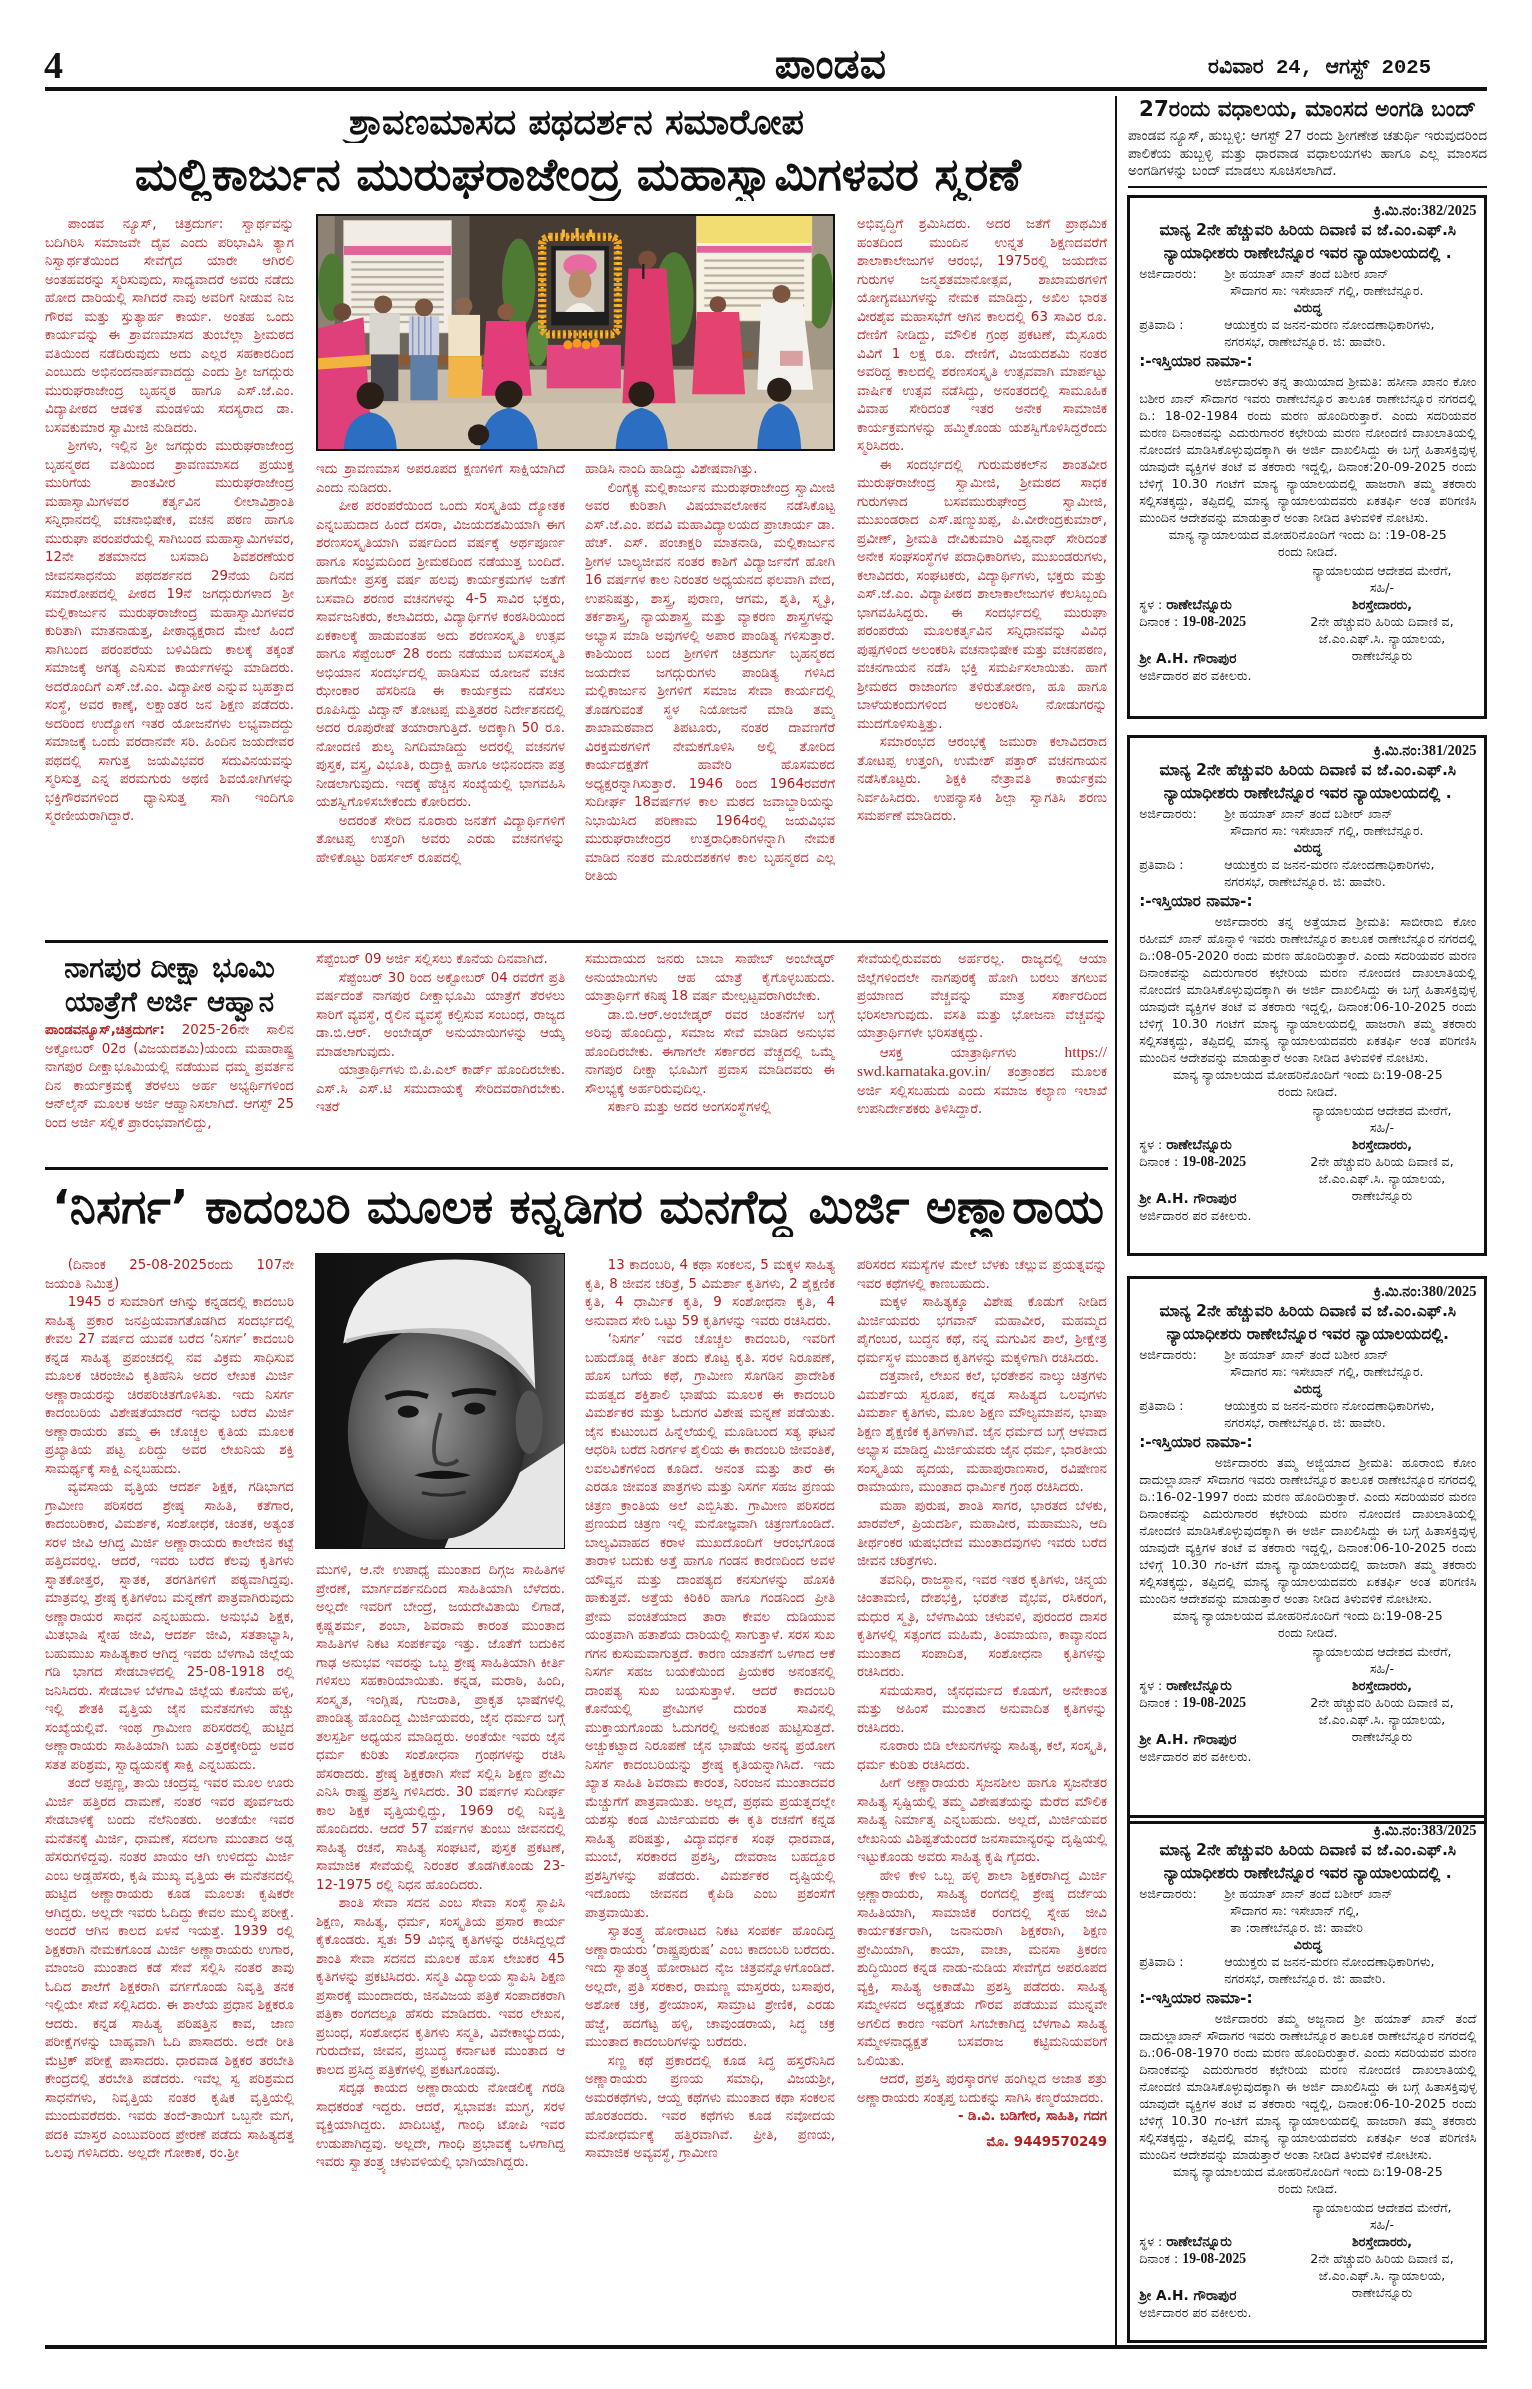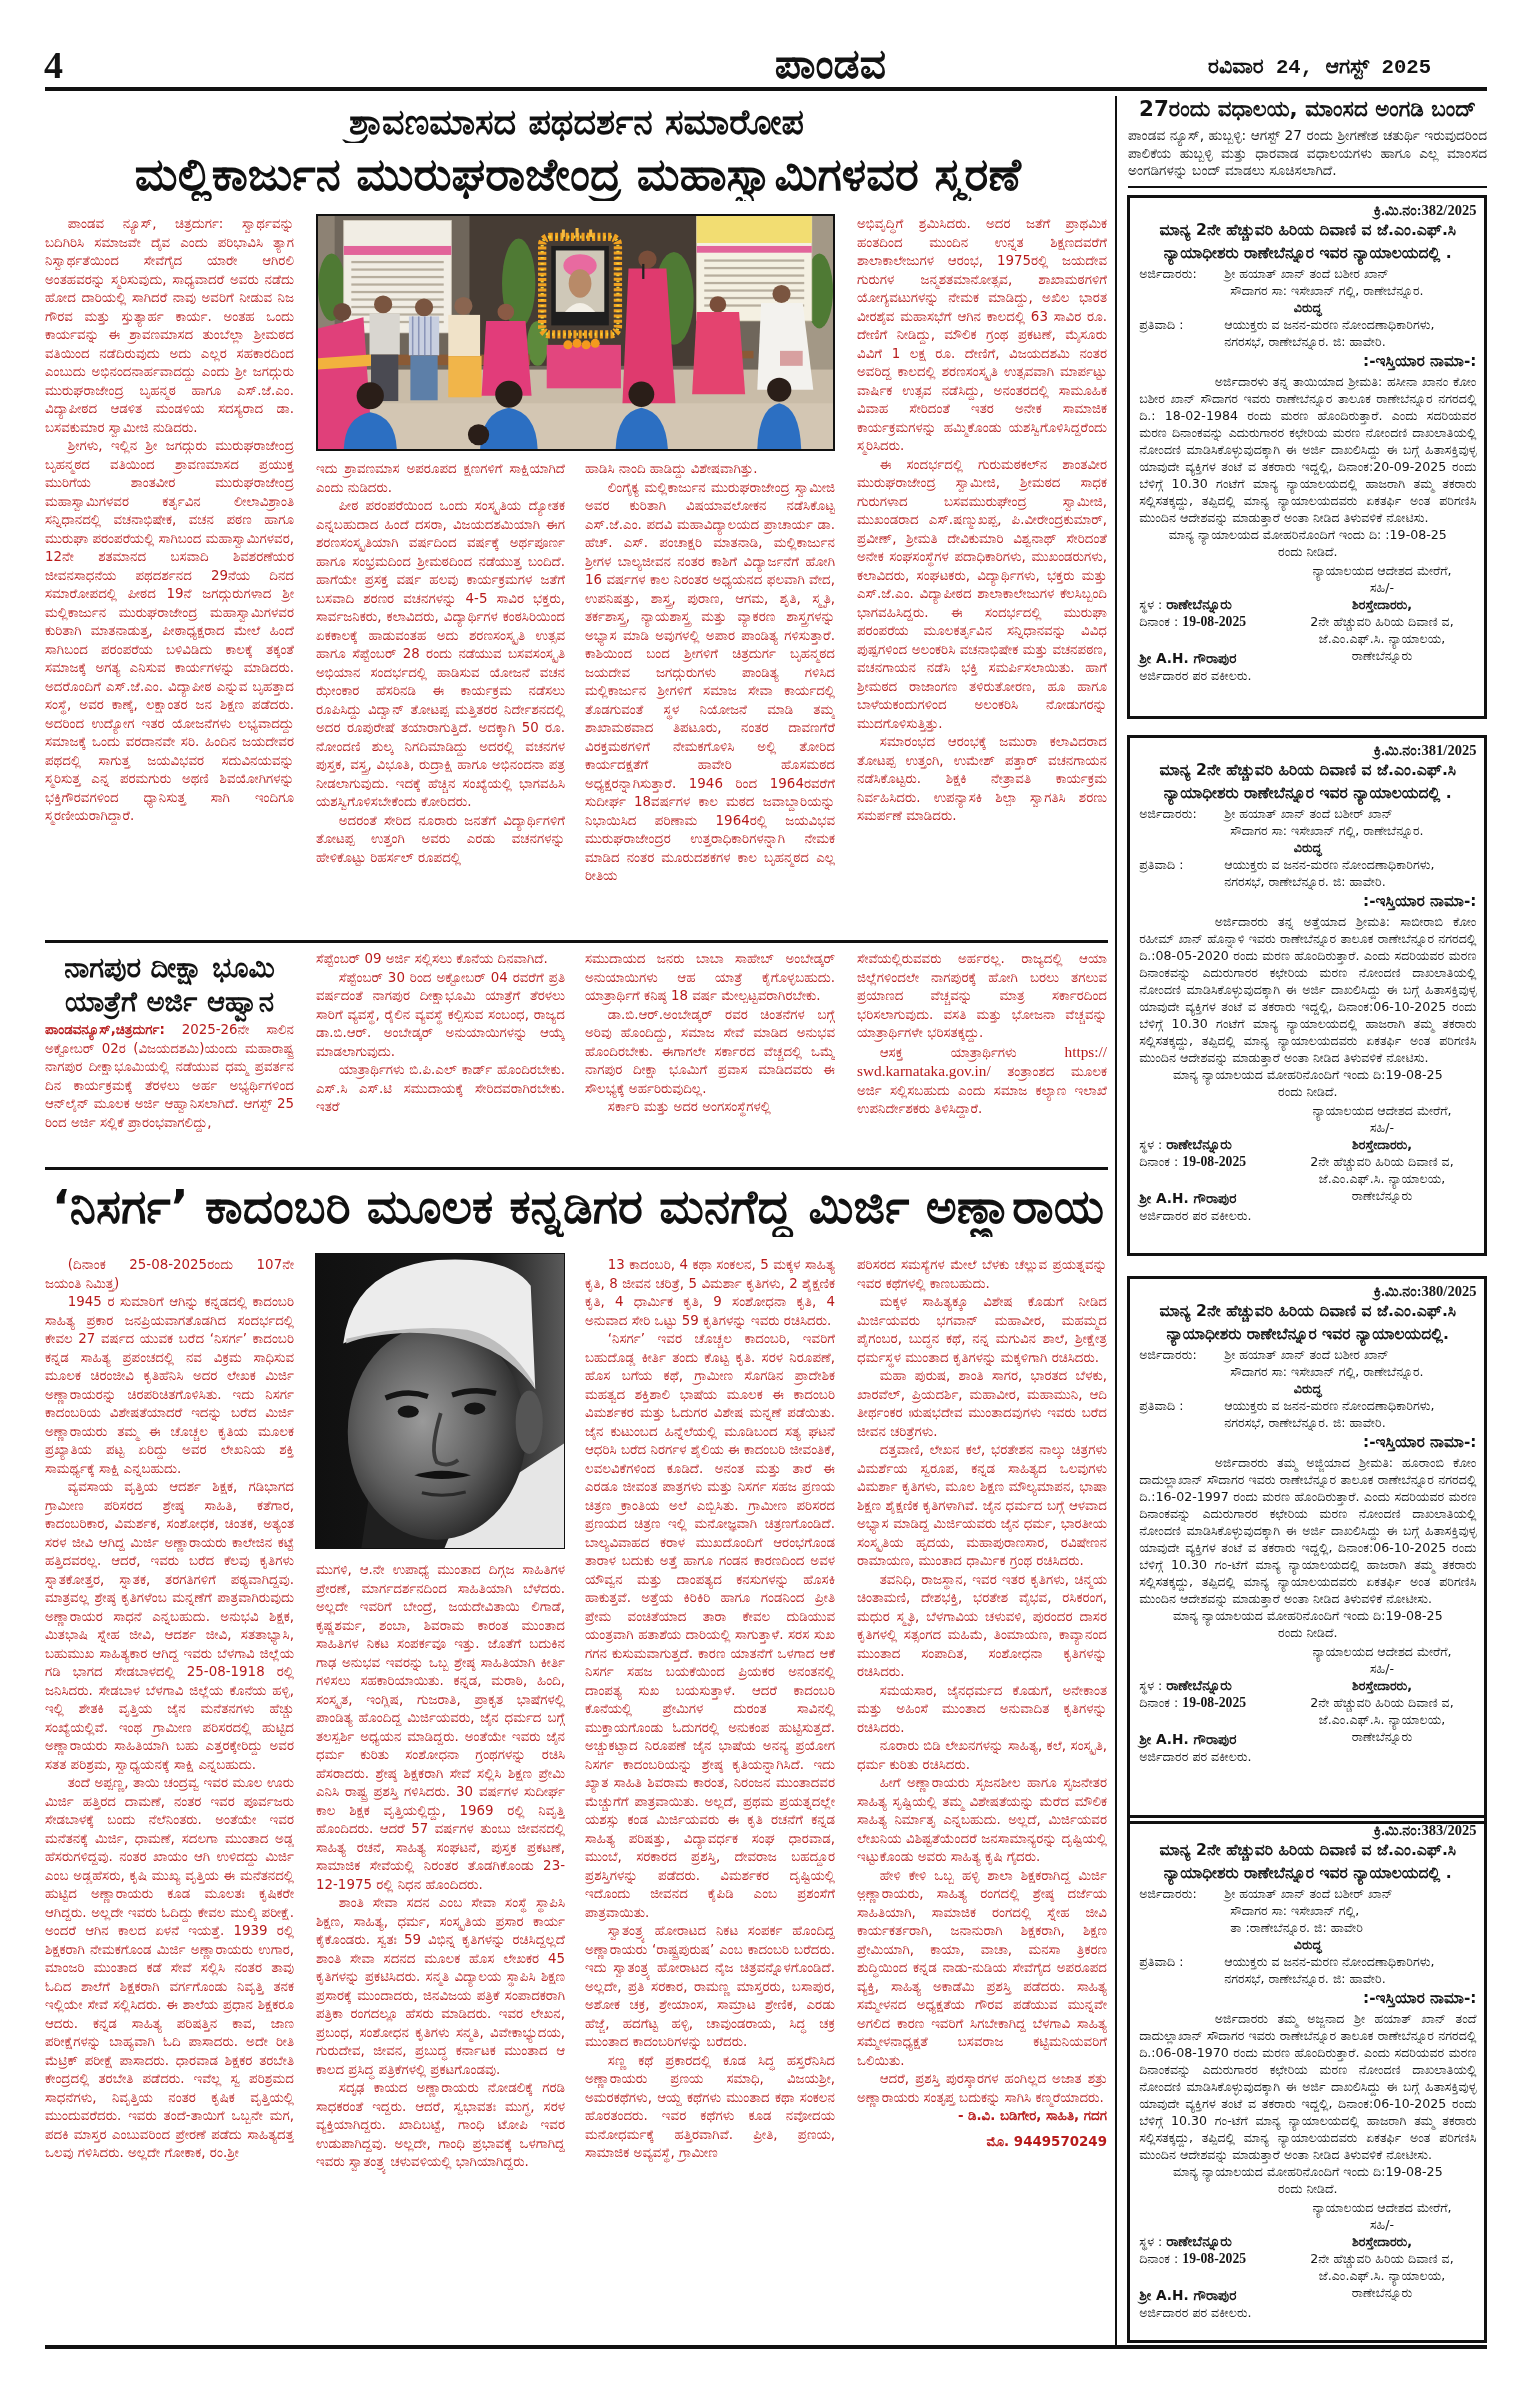--- a/index.html
+++ b/index.html
@@ -24,21 +24,21 @@
 #brief-body{left:1128px;top:127px;width:359px;font-size:13.7px;line-height:17.6px;text-align:justify}
 .notice{position:absolute;left:1127px;width:360px;border:3.1px solid #111;padding:3.1px 7.6px 3.1px 9.2px;overflow:hidden;font-size:12.6px;line-height:17px;color:#151515}
 .n-case{text-align:right;font-family:"Liberation Serif",serif;font-weight:bold;font-size:14.5px;line-height:18.3px}
 .n-court div{font-weight:bold;font-size:15.6px;line-height:23px;text-align:center;white-space:nowrap}
 .n-party{display:flex}
 .n-lbl{flex:0 0 85px;white-space:nowrap}
 .n-pv{flex:1}
 .n-pv div:empty{display:none}
 .n-pv .sub{padding-left:6.1px}
 .n-vs{text-align:center;font-weight:bold}
-.n-title{text-align:right;font-weight:bold;font-size:15.3px;line-height:23px}
+.n-title{text-align:left;font-weight:bold;font-size:15.3px;line-height:23px}
 .n-body{text-align:justify;text-indent:6em}
 .n-seal{text-align:center}
 .n-sig{display:flex;justify-content:space-between;margin-top:1.5px}
 .n-left{padding-top:34px;flex:0 0 44%}
 .n-right{flex:0 0 56%;text-align:center}
 .n-left .adv{font-weight:bold;margin-top:20px;font-size:13.7px}
 .n-left b{font-family:"Liberation Serif",serif;font-size:13.7px}
 .bold{font-weight:bold}
 </style>
 </head>
@@ -251,22 +251,22 @@
   </div>
   <div class="col" style="left:585px;top:1256px;width:250px;height:1084px">
     <p class="ind">13 ಕಾದಂಬರಿ, 4 ಕಥಾ ಸಂಕಲನ, 5 ಮಕ್ಕಳ ಸಾಹಿತ್ಯ ಕೃತಿ, 8 ಜೀವನ ಚರಿತ್ರೆ, 5 ವಿಮರ್ಶಾ ಕೃತಿಗಳು, 2 ಶೈಕ್ಷಣಿಕ ಕೃತಿ, 4 ಧಾರ್ಮಿಕ ಕೃತಿ, 9 ಸಂಶೋಧನಾ ಕೃತಿ, 4 ಅನುವಾದ ಸೇರಿ ಒಟ್ಟು 59 ಕೃತಿಗಳನ್ನು ಇವರು ರಚಿಸಿದರು.</p>
     <p class="ind">‘ನಿಸರ್ಗ’ ಇವರ ಚೊಚ್ಚಲ ಕಾದಂಬರಿ, ಇವರಿಗೆ ಬಹುದೊಡ್ಡ ಕೀರ್ತಿ ತಂದು ಕೊಟ್ಟ ಕೃತಿ. ಸರಳ ನಿರೂಪಣೆ, ಹೊಸ ಬಗೆಯ ಕಥೆ, ಗ್ರಾಮೀಣ ಸೊಗಡಿನ ಪ್ರಾದೇಶಿಕ ಮಹತ್ವದ ಶಕ್ತಿಶಾಲಿ ಭಾಷೆಯ ಮೂಲಕ ಈ ಕಾದಂಬರಿ ವಿಮರ್ಶಕರ ಮತ್ತು ಓದುಗರ ವಿಶೇಷ ಮನ್ನಣೆ ಪಡೆಯಿತು. ಜೈನ ಕುಟುಂಬದ ಹಿನ್ನೆಲೆಯಲ್ಲಿ ಮೂಡಿಬಂದ ಸತ್ಯ ಘಟನೆ ಆಧರಿಸಿ ಬರೆದ ನಿರರ್ಗಳ ಶೈಲಿಯ ಈ ಕಾದಂಬರಿ ಜೀವಂತಿಕೆ, ಲವಲವಿಕೆಗಳಿಂದ ಕೂಡಿದೆ. ಅನಂತ ಮತ್ತು ತಾರೆ ಈ ಎರಡೂ ಜೀವಂತ ಪಾತ್ರಗಳು ಮತ್ತು ನಿಸರ್ಗ ಸಹಜ ಪ್ರಣಯ ಚಿತ್ರಣ ಕ್ರಾಂತಿಯ ಅಲೆ ಎಬ್ಬಿಸಿತು. ಗ್ರಾಮೀಣ ಪರಿಸರದ ಪ್ರಣಯದ ಚಿತ್ರಣ ಇಲ್ಲಿ ಮನೋಜ್ಞವಾಗಿ ಚಿತ್ರಣಗೊಂಡಿದೆ. ಬಾಲ್ಯವಿವಾಹದ ಕರಾಳ ಮುಖದೊಂದಿಗೆ ಆರಂಭಗೊಂಡ ತಾರಾಳ ಬದುಕು ಅತ್ತೆ ಹಾಗೂ ಗಂಡನ ಕಾರಣದಿಂದ ಅವಳ ಯೌವ್ವನ ಮತ್ತು ದಾಂಪತ್ಯದ ಕನಸುಗಳನ್ನು ಹೊಸಕಿ ಹಾಕುತ್ತವೆ. ಅತ್ತೆಯ ಕಿರಿಕಿರಿ ಹಾಗೂ ಗಂಡನಿಂದ ಪ್ರೀತಿ ಪ್ರೇಮ ವಂಚಿತೆಯಾದ ತಾರಾ ಕೇವಲ ದುಡಿಯುವ ಯಂತ್ರವಾಗಿ ಹತಾಶೆಯ ದಾರಿಯಲ್ಲಿ ಸಾಗುತ್ತಾಳೆ. ಸರಸ ಸುಖ ಗಗನ ಕುಸುಮವಾಗುತ್ತದೆ. ಕಾರಣ ಯಾತನೆಗೆ ಒಳಗಾದ ಆಕೆ ನಿಸರ್ಗ ಸಹಜ ಬಯಕೆಯಿಂದ ಪ್ರಿಯಕರ ಅನಂತನಲ್ಲಿ ದಾಂಪತ್ಯ ಸುಖ ಬಯಸುತ್ತಾಳೆ. ಆದರೆ ಕಾದಂಬರಿ ಕೊನೆಯಲ್ಲಿ ಪ್ರೇಮಿಗಳ ದುರಂತ ಸಾವಿನಲ್ಲಿ ಮುಕ್ತಾಯಗೊಂಡು ಓದುಗರಲ್ಲಿ ಅನುಕಂಪ ಹುಟ್ಟಿಸುತ್ತದೆ. ಅಚ್ಚುಕಟ್ಟಾದ ನಿರೂಪಣೆ ಜೈನ ಭಾಷೆಯ ಅನನ್ಯ ಪ್ರಯೋಗ ನಿಸರ್ಗ ಕಾದಂಬರಿಯನ್ನು ಶ್ರೇಷ್ಠ ಕೃತಿಯನ್ನಾಗಿಸಿದೆ. ಇದು ಖ್ಯಾತ ಸಾಹಿತಿ ಶಿವರಾಮ ಕಾರಂತ, ನಿರಂಜನ ಮುಂತಾದವರ ಮೆಚ್ಚುಗೆಗೆ ಪಾತ್ರವಾಯಿತು. ಅಲ್ಲದೆ, ಪ್ರಥಮ ಪ್ರಯತ್ನದಲ್ಲೇ ಯಶಸ್ಸು ಕಂಡ ಮಿರ್ಜಿಯವರು ಈ ಕೃತಿ ರಚನೆಗೆ ಕನ್ನಡ ಸಾಹಿತ್ಯ ಪರಿಷತ್ತು, ವಿದ್ಯಾವರ್ಧಕ ಸಂಘ ಧಾರವಾಡ, ಮುಂಬೆ, ಸರಕಾರದ ಪ್ರಶಸ್ತಿ, ದೇವರಾಜ ಬಹದ್ದೂರ ಪ್ರಶಸ್ತಿಗಳನ್ನು ಪಡೆದರು. ವಿಮರ್ಶಕರ ದೃಷ್ಟಿಯಲ್ಲಿ ಇದೊಂದು ಜೀವನದ ಕೈಪಿಡಿ ಎಂಬ ಪ್ರಶಂಸೆಗೆ ಪಾತ್ರವಾಯಿತು.</p>
     <p class="ind">ಸ್ವಾತಂತ್ರ್ಯ ಹೋರಾಟದ ನಿಕಟ ಸಂಪರ್ಕ ಹೊಂದಿದ್ದ ಅಣ್ಣಾರಾಯರು ‘ರಾಷ್ಟ್ರಪುರುಷ’ ಎಂಬ ಕಾದಂಬರಿ ಬರೆದರು. ಇದು ಸ್ವಾತಂತ್ರ್ಯ ಹೋರಾಟದ ನೈಜ ಚಿತ್ರವನ್ನೊಳಗೊಂಡಿದೆ. ಅಲ್ಲದೇ, ಪ್ರತಿ ಸರಕಾರ, ರಾಮಣ್ಣ ಮಾಸ್ತರರು, ಬಸಾಪುರ, ಅಶೋಕ ಚಕ್ರ, ಶ್ರೇಯಾಂಸ, ಸಾಮ್ರಾಟ ಶ್ರೇಣಿಕ, ಎರಡು ಹೆಜ್ಜೆ, ಹದಗೆಟ್ಟ ಹಳ್ಳಿ, ಚಾವುಂಡರಾಯ, ಸಿದ್ಧ ಚಕ್ರ ಮುಂತಾದ ಕಾದಂಬರಿಗಳನ್ನು ಬರೆದರು.</p>
     <p class="ind">ಸಣ್ಣ ಕಥೆ ಪ್ರಕಾರದಲ್ಲಿ ಕೂಡ ಸಿದ್ಧ ಹಸ್ತರೆನಿಸಿದ ಅಣ್ಣಾರಾಯರು ಪ್ರಣಯ ಸಮಾಧಿ, ವಿಜಯಶ್ರೀ, ಅಮರಕಥೆಗಳು, ಆಯ್ದ ಕಥೆಗಳು ಮುಂತಾದ ಕಥಾ ಸಂಕಲನ ಹೊರತಂದರು. ಇವರ ಕಥೆಗಳು ಕೂಡ ನವೋದಯ ಮನೋಧರ್ಮಕ್ಕೆ ಹತ್ತಿರವಾಗಿವೆ. ಪ್ರೀತಿ, ಪ್ರಣಯ, ಸಾಮಾಜಿಕ ಅವ್ಯವಸ್ಥೆ, ಗ್ರಾಮೀಣ</p>
   </div>
   <div class="col" style="left:857px;top:1256px;width:250px;height:1084px">
     <p>ಪರಿಸರದ ಸಮಸ್ಯೆಗಳ ಮೇಲೆ ಬೆಳಕು ಚೆಲ್ಲುವ ಪ್ರಯತ್ನವನ್ನು ಇವರ ಕಥೆಗಳಲ್ಲಿ ಕಾಣಬಹುದು.</p>
     <p class="ind">ಮಕ್ಕಳ ಸಾಹಿತ್ಯಕ್ಕೂ ವಿಶೇಷ ಕೊಡುಗೆ ನೀಡಿದ ಮಿರ್ಜಿಯವರು ಭಗವಾನ್ ಮಹಾವೀರ, ಮಹಮ್ಮದ ಪೈಗಂಬರ, ಬುದ್ಧನ ಕಥೆ, ನನ್ನ ಮಗುವಿನ ಶಾಲೆ, ಶ್ರೀಕ್ಷೇತ್ರ ಧರ್ಮಸ್ಥಳ ಮುಂತಾದ ಕೃತಿಗಳನ್ನು ಮಕ್ಕಳಿಗಾಗಿ ರಚಿಸಿದರು.</p>
+    <p class="ind">ದತ್ತವಾಣಿ, ಲೇಖನ ಕಲೆ, ಭರತೇಶನ ನಾಲ್ಕು ಚಿತ್ರಗಳು ವಿಮರ್ಶೆಯ ಸ್ವರೂಪ, ಕನ್ನಡ ಸಾಹಿತ್ಯದ ಒಲವುಗಳು ವಿಮರ್ಶಾ ಕೃತಿಗಳು, ಮೂಲ ಶಿಕ್ಷಣ ಮೌಲ್ಯಮಾಪನ, ಭಾಷಾ ಶಿಕ್ಷಣ ಶೈಕ್ಷಣಿಕ ಕೃತಿಗಳಾಗಿವೆ. ಜೈನ ಧರ್ಮದ ಬಗ್ಗೆ ಆಳವಾದ ಅಭ್ಯಾಸ ಮಾಡಿದ್ದ ಮಿರ್ಜಿಯವರು ಜೈನ ಧರ್ಮ, ಭಾರತೀಯ ಸಂಸ್ಕೃತಿಯ ಹೃದಯ, ಮಹಾಪುರಾಣಸಾರ, ರವಿಷೇಣನ ರಾಮಾಯಣ, ಮುಂತಾದ ಧಾರ್ಮಿಕ ಗ್ರಂಥ ರಚಿಸಿದರು.</p>
     <p class="ind">ಮಹಾ ಪುರುಷ, ಶಾಂತಿ ಸಾಗರ, ಭಾರತದ ಬೆಳಕು, ಖಾರವೆಲ್, ಪ್ರಿಯದರ್ಶಿ, ಮಹಾವೀರ, ಮಹಾಮುನಿ, ಆದಿ ತೀರ್ಥಂಕರ ಋಷಭದೇವ ಮುಂತಾದವುಗಳು ಇವರು ಬರೆದ ಜೀವನ ಚರಿತ್ರೆಗಳು.</p>
-    <p class="ind">ದತ್ತವಾಣಿ, ಲೇಖನ ಕಲೆ, ಭರತೇಶನ ನಾಲ್ಕು ಚಿತ್ರಗಳು ವಿಮರ್ಶೆಯ ಸ್ವರೂಪ, ಕನ್ನಡ ಸಾಹಿತ್ಯದ ಒಲವುಗಳು ವಿಮರ್ಶಾ ಕೃತಿಗಳು, ಮೂಲ ಶಿಕ್ಷಣ ಮೌಲ್ಯಮಾಪನ, ಭಾಷಾ ಶಿಕ್ಷಣ ಶೈಕ್ಷಣಿಕ ಕೃತಿಗಳಾಗಿವೆ. ಜೈನ ಧರ್ಮದ ಬಗ್ಗೆ ಆಳವಾದ ಅಭ್ಯಾಸ ಮಾಡಿದ್ದ ಮಿರ್ಜಿಯವರು ಜೈನ ಧರ್ಮ, ಭಾರತೀಯ ಸಂಸ್ಕೃತಿಯ ಹೃದಯ, ಮಹಾಪುರಾಣಸಾರ, ರವಿಷೇಣನ ರಾಮಾಯಣ, ಮುಂತಾದ ಧಾರ್ಮಿಕ ಗ್ರಂಥ ರಚಿಸಿದರು.</p>
     <p class="ind">ತವನಿಧಿ, ರಾಜಸ್ಥಾನ, ಇವರ ಇತರ ಕೃತಿಗಳು, ಚಿನ್ಮಯ ಚಿಂತಾಮಣಿ, ದೇಶಭಕ್ತಿ, ಭರತೇಶ ವೈಭವ, ರಸಿಕರಂಗ, ಮಧುರ ಸ್ಮೃತಿ, ಬೆಳಗಾವಿಯ ಚಳುವಳಿ, ಪುರಂದರ ದಾಸರ ಕೃತಿಗಳಲ್ಲಿ ಸತ್ಸಂಗದ ಮಹಿಮೆ, ತಿಂಮಾಯಣ, ಕಾವ್ಯಾನಂದ ಮುಂತಾದ ಸಂಪಾದಿತ, ಸಂಶೋಧನಾ ಕೃತಿಗಳನ್ನು ರಚಿಸಿದರು.</p>
     <p class="ind">ಸಮಯಸಾರ, ಜೈನಧರ್ಮದ ಕೊಡುಗೆ, ಅನೇಕಾಂತ ಮತ್ತು ಅಹಿಂಸೆ ಮುಂತಾದ ಅನುವಾದಿತ ಕೃತಿಗಳನ್ನು ರಚಿಸಿದರು.</p>
     <p class="ind">ನೂರಾರು ಬಿಡಿ ಲೇಖನಗಳನ್ನು ಸಾಹಿತ್ಯ, ಕಲೆ, ಸಂಸ್ಕೃತಿ, ಧರ್ಮ ಕುರಿತು ರಚಿಸಿದರು.</p>
     <p class="ind">ಹೀಗೆ ಅಣ್ಣಾರಾಯರು ಸೃಜನಶೀಲ ಹಾಗೂ ಸೃಜನೇತರ ಸಾಹಿತ್ಯ ಸೃಷ್ಟಿಯಲ್ಲಿ ತಮ್ಮ ವಿಶೇಷತೆಯನ್ನು ಮೆರೆದ ಮೌಲಿಕ ಸಾಹಿತ್ಯ ನಿರ್ಮಾತೃ ಎನ್ನಬಹುದು. ಅಲ್ಲದೆ, ಮಿರ್ಜಿಯವರ ಲೇಖನಿಯ ವಿಶಿಷ್ಟತೆಯೆಂದರೆ ಜನಸಾಮಾನ್ಯರನ್ನು ದೃಷ್ಟಿಯಲ್ಲಿ ಇಟ್ಟುಕೊಂಡು ಅವರು ಸಾಹಿತ್ಯ ಕೃಷಿ ಗೈದರು.</p>
     <p class="ind">ಹೇಳಿ ಕೇಳಿ ಒಬ್ಬ ಹಳ್ಳಿ ಶಾಲಾ ಶಿಕ್ಷಕರಾಗಿದ್ದ ಮಿರ್ಜಿ ಅ಼ಣ್ಣಾರಾಯರು, ಸಾಹಿತ್ಯ ರಂಗದಲ್ಲಿ ಶ್ರೇಷ್ಠ ದರ್ಜೆಯ ಸಾಹಿತಿಯಾಗಿ, ಸಾಮಾಜಿಕ ರಂಗದಲ್ಲಿ ಸ್ನೇಹ ಜೀವಿ ಕಾರ್ಯಕರ್ತರಾಗಿ, ಜನಾನುರಾಗಿ ಶಿಕ್ಷಕರಾಗಿ, ಶಿಕ್ಷಣ ಪ್ರೇಮಿಯಾಗಿ, ಕಾಯಾ, ವಾಚಾ, ಮನಸಾ ತ್ರಿಕರಣ ಶುದ್ಧಿಯಿಂದ ಕನ್ನಡ ನಾಡು-ನುಡಿಯ ಸೇವೆಗೈದ ಅಪರೂಪದ ವ್ಯಕ್ತಿ, ಸಾಹಿತ್ಯ ಅಕಾಡೆಮಿ ಪ್ರಶಸ್ತಿ ಪಡೆದರು. ಸಾಹಿತ್ಯ ಸಮ್ಮೇಳನದ ಅಧ್ಯಕ್ಷತೆಯ ಗೌರವ ಪಡೆಯುವ ಮುನ್ನವೇ ಅಗಲಿದ ಕಾರಣ ಇವರಿಗೆ ಸಿಗಬೇಕಾಗಿದ್ದ ಬೆಳಗಾವಿ ಸಾಹಿತ್ಯ ಸಮ್ಮೇಳನಾಧ್ಯಕ್ಷತೆ ಬಸವರಾಜ ಕಟ್ಟಿಮನಿಯವರಿಗೆ ಒಲಿಯಿತು.</p>
     <p class="ind">ಆದರೆ, ಪ್ರಶಸ್ತಿ ಪುರಸ್ಕಾರಗಳ ಹಂಗಿಲ್ಲದ ಅಜಾತ ಶತ್ರು ಅಣ್ಣಾರಾಯರು ಸಂತೃಪ್ತ ಬದುಕನ್ನು ಸಾಗಿಸಿ ಕಣ್ಮರೆಯಾದರು.</p>
     <p class="byline">- ಡಿ.ವಿ. ಬಡಿಗೇರ, ಸಾಹಿತಿ, ಗದಗ</p>
     <p class="byline" style="margin-top:7px">ಮೊ. 9449570249</p>
   </div>
   <div class="rule" style="left:45px;top:2345px;width:1442px;height:3.8px"></div>

